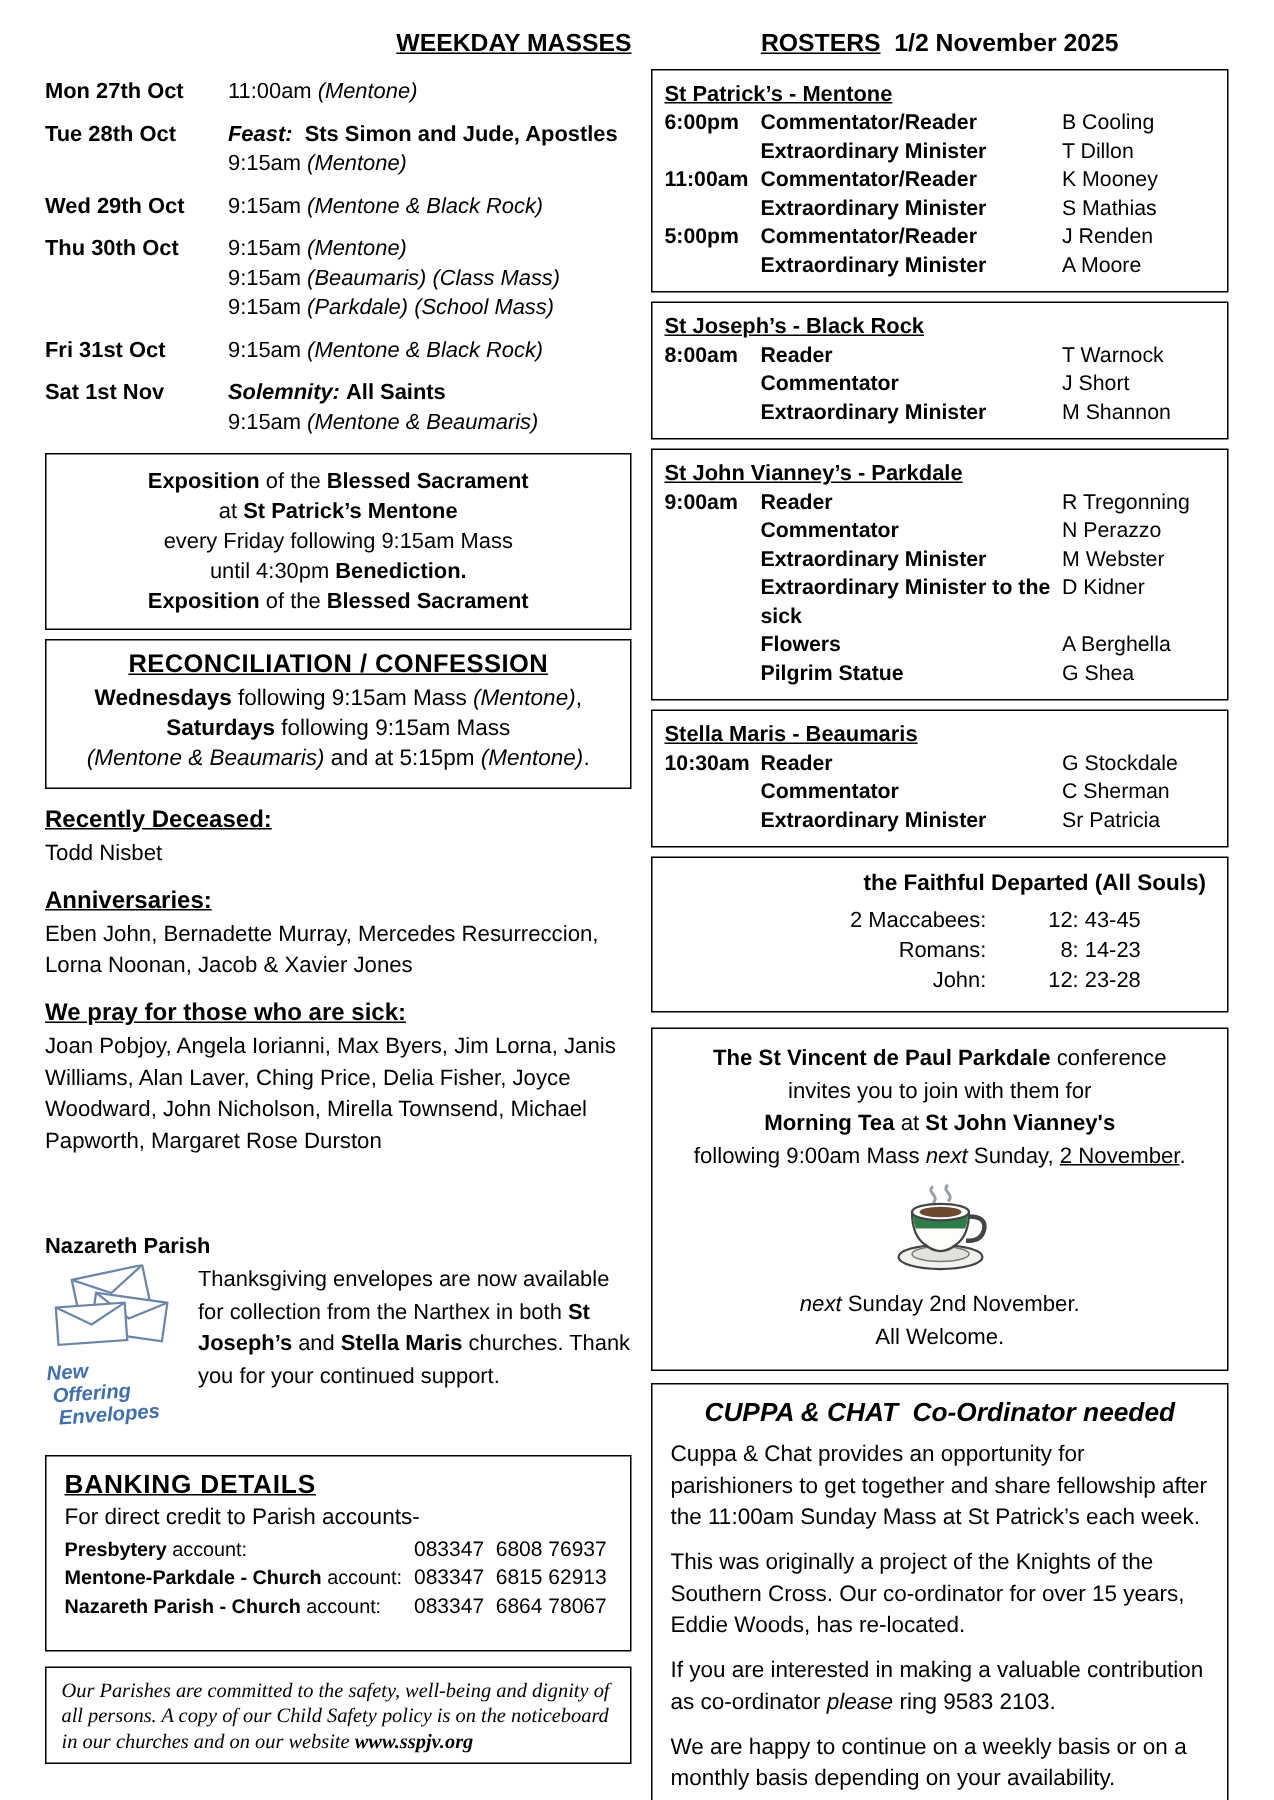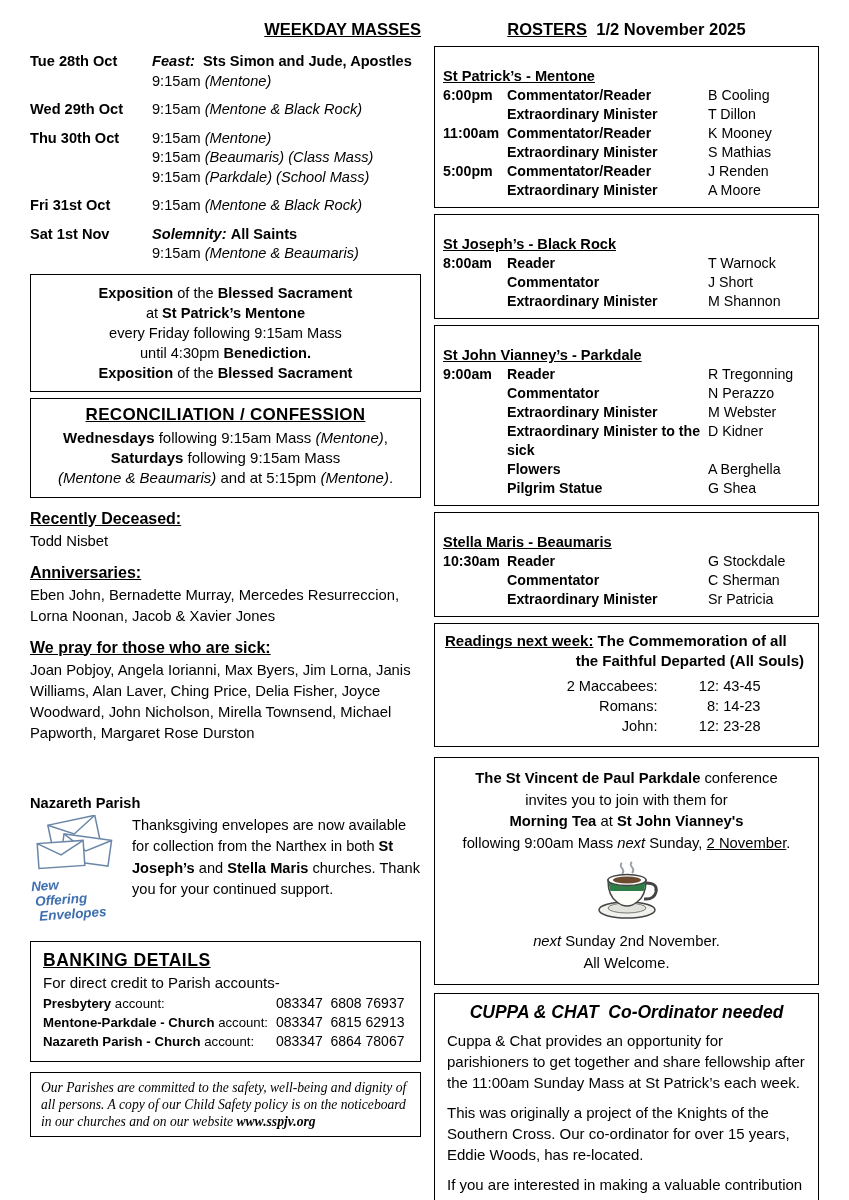--- a/index.html
+++ b/index.html
@@ -29,31 +29,31 @@
   .sec-text{line-height:21px;font-size:14.8px}
   .naz{margin-top:51px}
   .naz-heading{font-weight:700;margin-bottom:4px}
   .naz-body{display:flex;gap:8px}
   .env-art{width:94px;flex:none}
   .env-words{color:#3f6fae;font-weight:700;font-style:italic;font-size:13.5px;line-height:15px;transform:rotate(-4deg);margin-left:2px}
   .env-words span{display:block}
   .env-words .w2{margin-left:3px}
   .env-words .w3{margin-left:6px}
   .naz-text{flex:1;line-height:21.5px}
-  .bank-box{margin-top:20px;padding:8px 12px 10px}
+  .bank-box{margin-top:20px;padding:8px 12px 20px}
   .bank-heading{font-size:17.5px;font-weight:700;text-decoration:underline;letter-spacing:.5px;margin-bottom:3px}
   .bank-intro{font-size:15px;margin-bottom:3px}
   .bank-row{display:flex;align-items:baseline;line-height:19px}
   .bank-label{flex:1;font-size:13.2px}
   .bank-value{width:132px;flex:none;font-size:14px;white-space:pre}
   .safety-box{margin-top:10px;padding:6px 10px;font-family:"Liberation Serif",serif;font-size:13.6px;line-height:17px}
 
   
   .rosters-title{font-size:16.5px;text-align:center;margin-bottom:7px}
-  .roster-box{padding:21px 8px 7px;margin-bottom:6px}
+  .roster-box{padding:8px 8px 7px;margin-bottom:6px}
   .roster-church{font-weight:700;text-decoration:underline;margin-bottom:2px}
   .roster-row{display:flex;line-height:19px;font-size:14.2px}
   .rr-time{width:64px;flex:none;font-weight:700}
   .rr-role{flex:1;font-weight:700}
   .rr-name{width:102px;flex:none}
   .readings-box{padding:7px 10px 10px;margin-bottom:10px}
   .readings-h1{line-height:20px;font-size:15px}
   .readings-h2{line-height:20px;font-size:15px;text-align:right;padding-right:4px}
   .readings-rows{margin-top:5px}
   .reading-row{display:flex;justify-content:center;line-height:20px}
@@ -70,20 +70,26 @@
 <body>
 
 <div class="page">
 
   <div class="col-left">
 
     <div class="wm-title">WEEKDAY MASSES</div>
 
     <div>
       <div class="mass-row">
+        <div class="mass-day">Mon 27th Oct</div>
+        <div class="mass-lines">
+          <div class="mass-line rich"><span>11:00am </span><span class="fi">(Mentone)</span></div>
+        </div>
+      </div>
+      <div class="mass-row">
         <div class="mass-day">Tue 28th Oct</div>
         <div class="mass-lines">
           <div class="mass-line rich"><span class="fb fi">Feast:  </span><span class="fb">Sts Simon and Jude, Apostles</span></div>
           <div class="mass-line rich"><span>9:15am </span><span class="fi">(Mentone)</span></div>
         </div>
       </div>
       <div class="mass-row">
         <div class="mass-day">Wed 29th Oct</div>
         <div class="mass-lines">
           <div class="mass-line rich"><span>9:15am </span><span class="fi">(Mentone &amp; Black Rock)</span></div>
@@ -293,21 +299,20 @@
         <span class="rr-name">C Sherman</span>
       </div>
       <div class="roster-row">
         <span class="rr-time"></span>
         <span class="rr-role">Extraordinary Minister</span>
         <span class="rr-name">Sr Patricia</span>
       </div>
     </div>
 
     <div class="box readings-box">
-      <div class="readings-h1 rich"><span class="fb fu">Readings next week:</span><span class="fb"> The Commemoration of all</span></div>
       <div class="readings-h2 rich"><span class="fb">the Faithful Departed (All Souls)</span></div>
       <div class="readings-rows">
         <div class="reading-row">
           <span class="rd-book">2 Maccabees:</span>
           <span class="rd-verse">12: 43-45</span>
         </div>
         <div class="reading-row">
           <span class="rd-book">Romans:</span>
           <span class="rd-verse">8: 14-23</span>
         </div>

